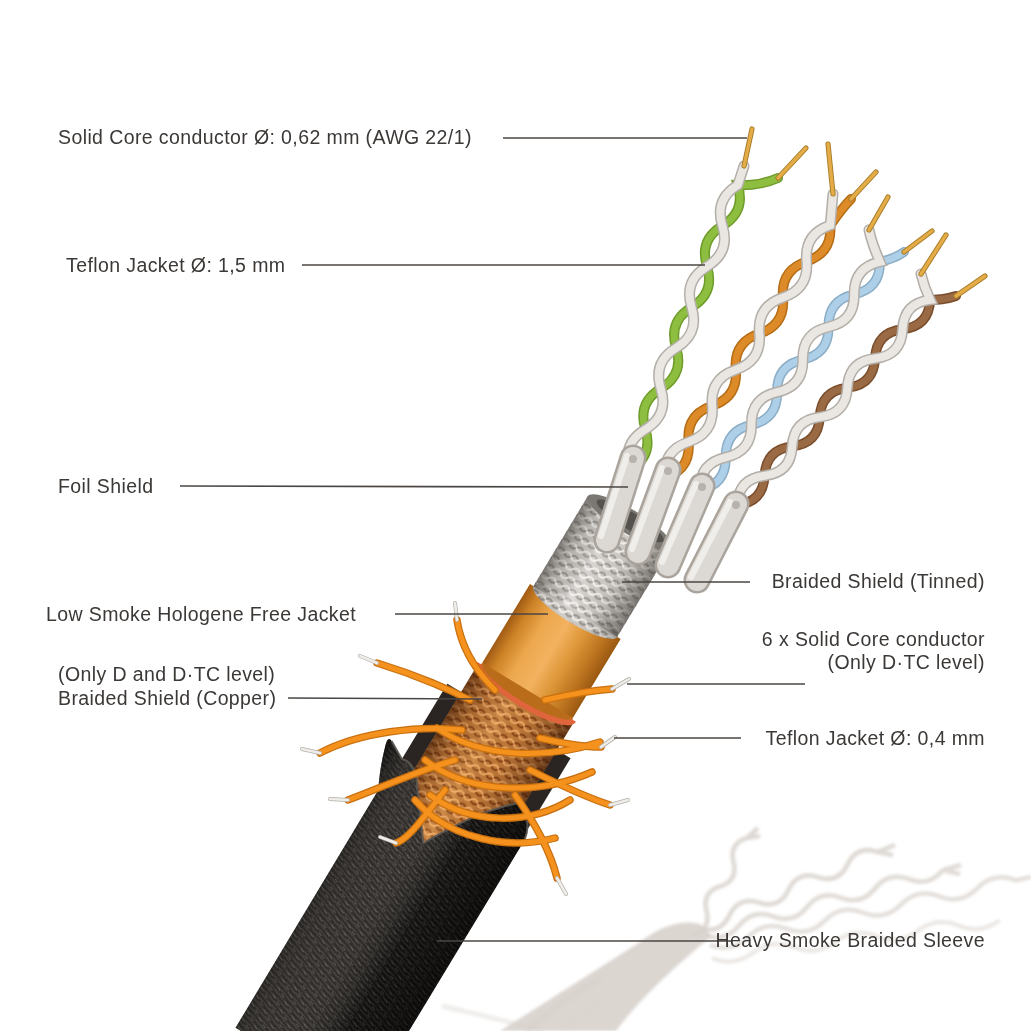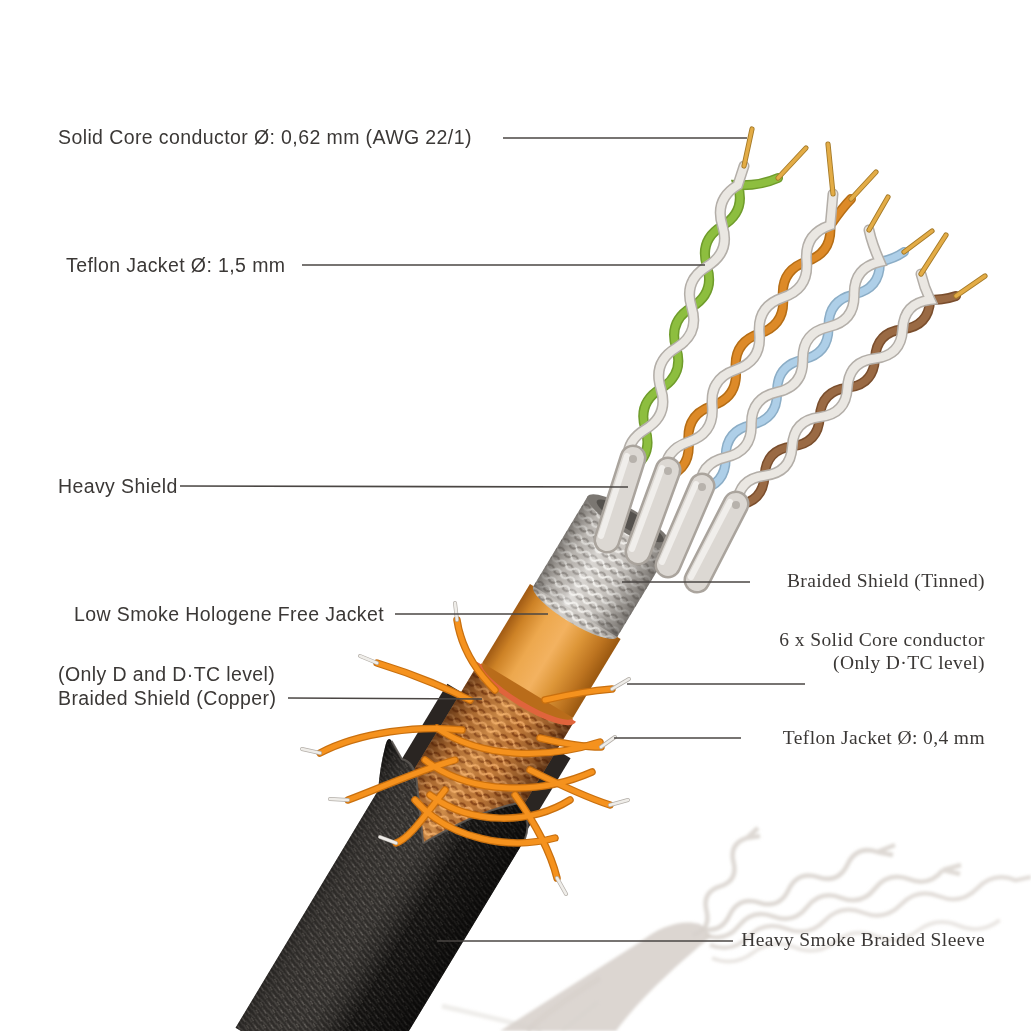--- a/index.html
+++ b/index.html
@@ -3,21 +3,21 @@
 <meta charset="utf-8">
 <style>
   html,body{margin:0;padding:0;background:#ffffff;}
   .stage{position:relative;width:1031px;height:1031px;background:#ffffff;overflow:hidden;
          font-family:"Liberation Sans",sans-serif;}
   .stage svg{position:absolute;left:0;top:0;}
   .lbl{position:absolute;font-size:19.5px;line-height:22px;color:#3b3836;letter-spacing:.4px;
        white-space:nowrap;}
   .lbl.two{line-height:24px;}
   .lbl.three{line-height:23px;margin-left:20px;}
-  .lbl.right{text-align:right;font-family:Liberation Serif, serif;}
+  .lbl.right{text-align:right;}
 </style>
 </head>
 <body>
 
 <div class="stage">
 
 <svg width="1031" height="1031" viewBox="0 0 1031 1031">
   <defs>
     <pattern id="pSleeve" width="14" height="9" patternUnits="userSpaceOnUse">
       <rect width="14" height="9" fill="#1b1917"></rect>
@@ -252,25 +252,25 @@
     <line x1="627" y1="684" x2="805" y2="684"></line>
     <line x1="614" y1="738" x2="741" y2="738"></line>
     <line x1="437" y1="941" x2="733" y2="941"></line>
   </g>
 </svg>
 
 <div class="lbl" style="left:58px;top:126px">Solid Core conductor Ø: 0,62 mm (AWG 22/1)</div>
 
 <div class="lbl" style="left:66px;top:254px">Teflon Jacket Ø: 1,5 mm</div>
 
-<div class="lbl" style="left:58px;top:475px">Heavy Shield</div>
+<div class="lbl" style="left:58px;top:475px">Foil Shield</div>
 
 <div class="lbl right" style="right:46px;top:570px">Braided Shield (Tinned)</div>
 
-<div class="lbl" style="left:74px;top:603px">Low Smoke Hologene Free Jacket</div>
+<div class="lbl" style="left:46px;top:603px">Low Smoke Hologene Free Jacket</div>
 
 <div class="lbl two" style="left:58px;top:662px">
   <div>(Only D and D·TC level)</div>
   <div>Braided Shield (Copper)</div>
 </div>
 
 <div class="lbl three right" style="right:46px;top:628px">
   <div>6 x Solid Core conductor</div>
   <div>(Only D·TC level)</div>
 </div>

